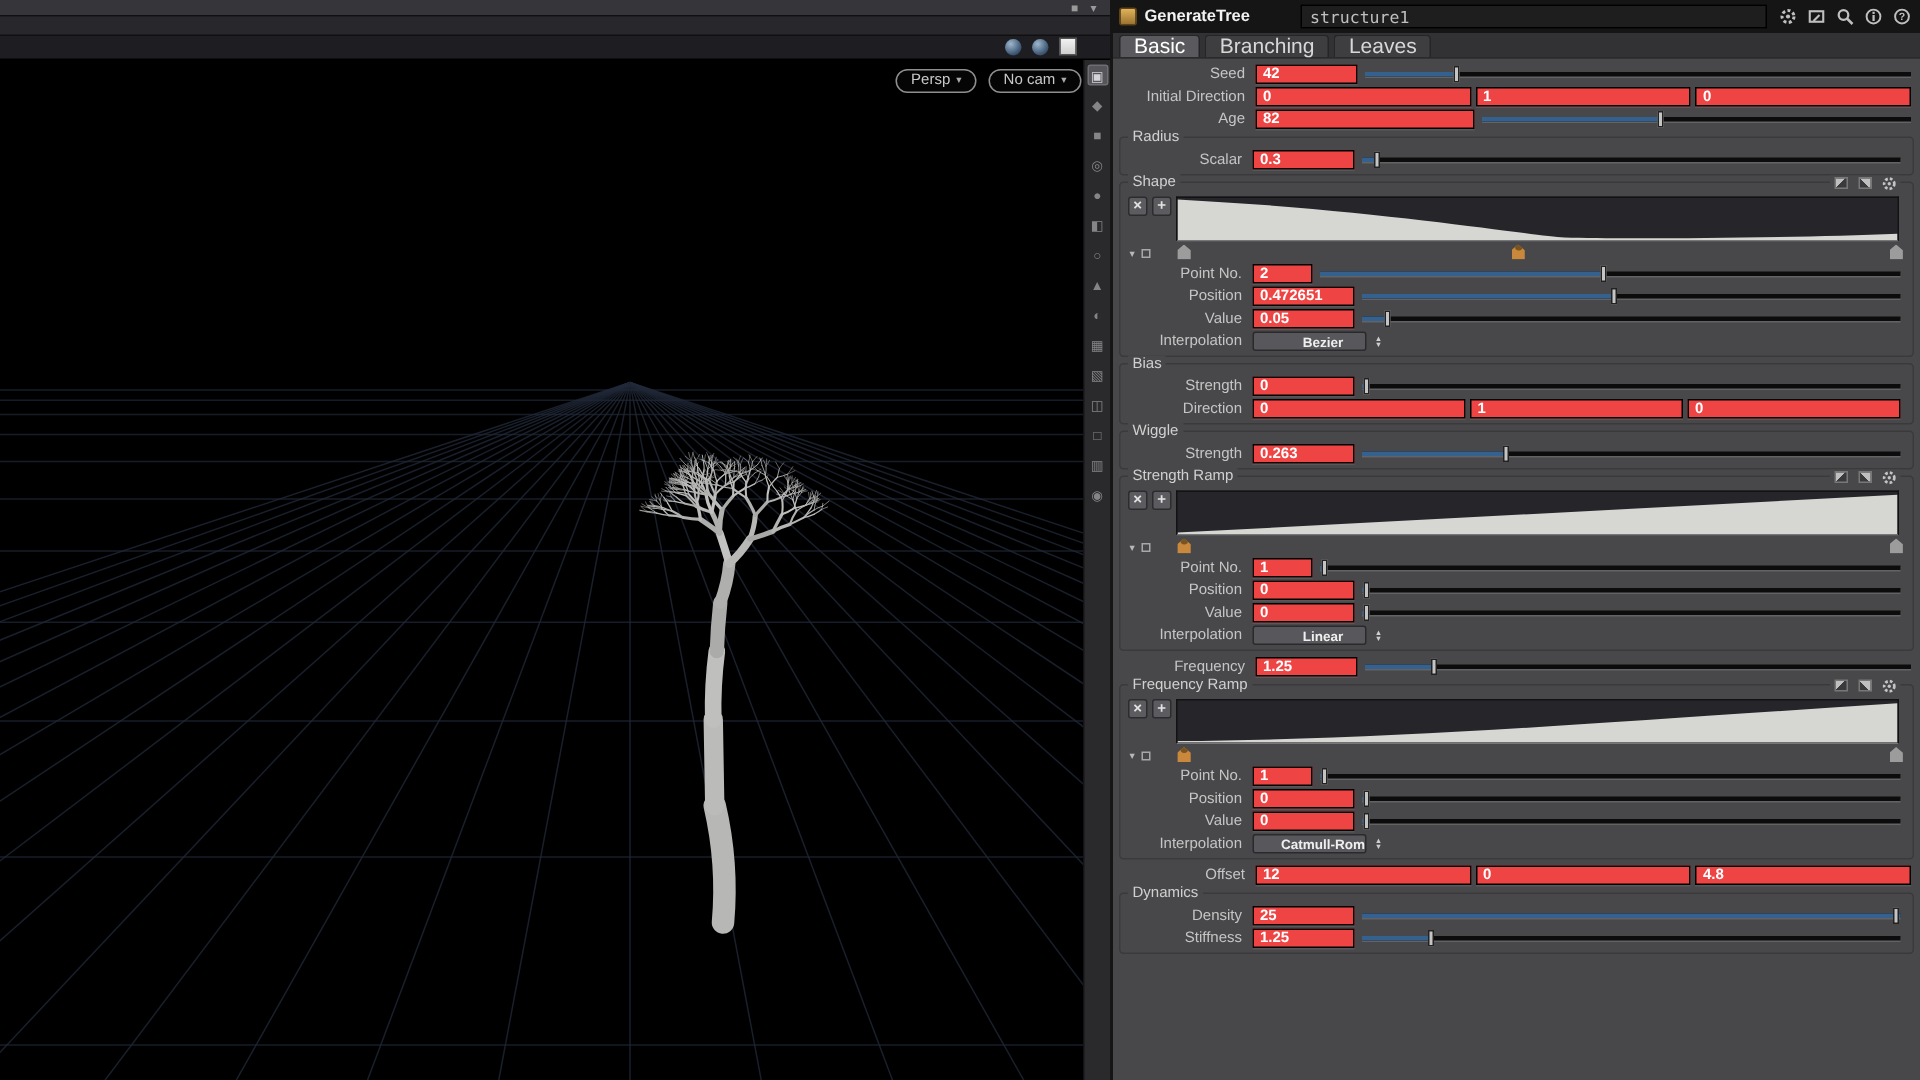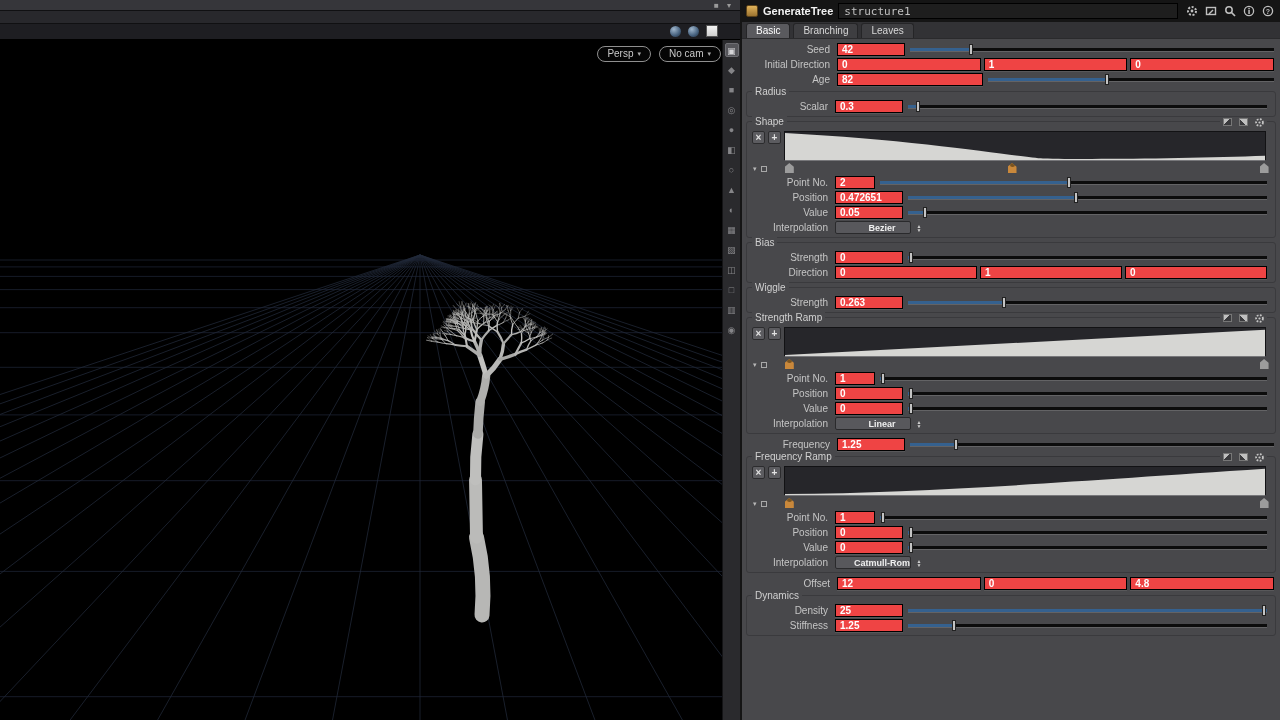--- a/index.html
+++ b/index.html
@@ -29,29 +29,29 @@
 
   
   #panel{width:540px;height:720px;background:#48484b;flex:none;border-left:2px solid #151515;
          display:flex;flex-direction:column;font-size:10px;color:#c2c2c2;}
   
   #p-header{height:22px;background:#151515;display:flex;align-items:center;padding:0 4px;gap:5px;flex:none;}
   .node-icon{width:12px;height:12px;border-radius:2px;flex:none;
       background:linear-gradient(#e0b25a,#9c7430);border:1px solid #5c431a;}
   .node-type{color:#f2f2f2;font-weight:bold;font-size:11px;white-space:nowrap;}
   .node-name{flex:1;height:16px;background:#1e1e1e;border:1px solid #000;color:#c0c0c0;
-      font-family:"DejaVu Sans Mono",monospace;font-size:11px;padding:0 5px;display:flex;align-items:center;}
+      font-family:"DejaVu Sans Mono",monospace;font-size:11px;padding:0 5px;display:flex;align-items:center;margin-left:29px;}
   .hicons{display:flex;gap:6px;align-items:center;flex:none;padding:0 2px;}
   .hicon{width:13px;height:13px;display:flex;align-items:center;justify-content:center;}
   .hicon svg{display:block;}
   
   #p-tabs{height:17px;background:#323235;display:flex;align-items:flex-end;padding:2px 4px 0 4px;gap:3px;
           border-bottom:1px solid #2a2a2c;flex:none;}
   .tab{background:#3e3e41;border:1px solid #252527;border-bottom:none;border-radius:3px 3px 0 0;
-       color:#d8d8d8;font-size:10px;padding:1px 9px 2px 9px;line-height:11px;}
+       color:#d8d8d8;font-size:14px;padding:1px 9px 2px 9px;line-height:11px;}
   .tab.active{background:#5a5a5e;color:#fff;}
   
   #p-body{flex:1;padding-top:3px;overflow:hidden;}
 
   .prow{display:flex;align-items:center;height:15px;margin:0 6px 0 0;}
   .plabel{width:95px;text-align:right;padding-right:7px;color:#c5c5c5;flex:none;white-space:nowrap;
           overflow:hidden;font-size:10px;}
   .pfield{height:13px;background:#ef4444;border:1px solid #000;box-shadow:0 1px 0 rgba(120,120,120,0.35);
           color:#fff;font-weight:bold;font-size:10px;padding:0 4px;display:flex;align-items:center;
           width:68px;flex:none;white-space:nowrap;}

